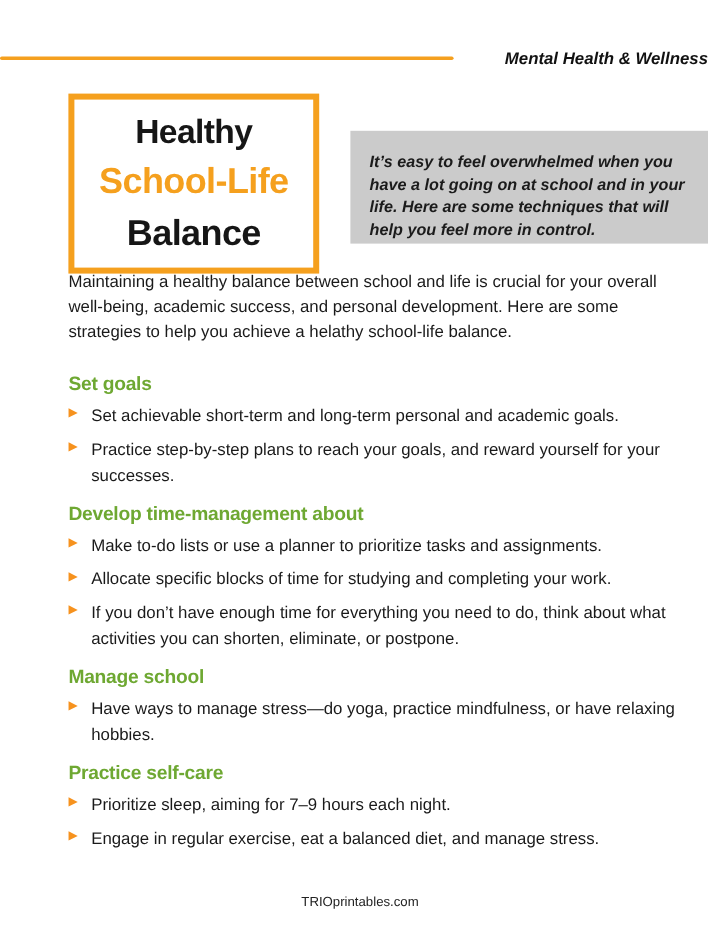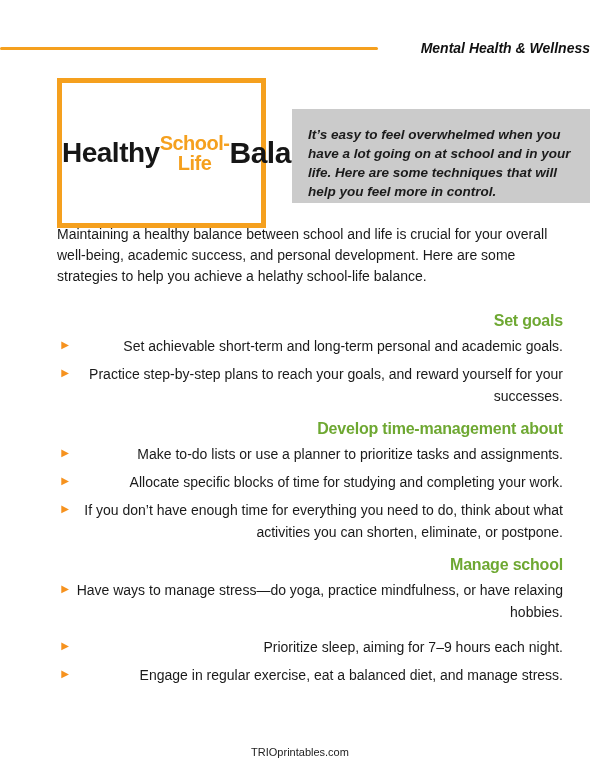--- a/index.html
+++ b/index.html
@@ -40,27 +40,28 @@
   }
 
   
   .title-box {
     position: absolute;
     left: 57px; top: 62px;
     width: 209px; height: 150px;
     border: 5px solid var(--orange);
     background: #ffffff;
     display: flex;
+    flex-direction: column;
     justify-content: space-evenly;
     align-items: center;
     text-align: center;
   }
   .title-line { font-weight: 700; letter-spacing: -0.5px; line-height: 1; }
   .title-line.l1 { font-size: 28px; color: #161616; }
-  .title-line.l2 { font-size: 20px; color: var(--orange); }
+  .title-line.l2 { font-size: 30px; color: var(--orange); }
   .title-line.l3 { font-size: 30px; color: #161616; }
 
   
   .intro-box {
     position: absolute;
     left: 292px; top: 93px;
     width: 298px; height: 94px;
     background: var(--gray-box);
     padding: 16px 16px 12px 16px;
     font-size: 13.5px;
@@ -78,21 +79,20 @@
     font-size: 14px;
     line-height: 21px;
     color: var(--ink);
   }
 
   
   .sections {
     position: absolute;
     left: 57px; top: 296px;
     width: 506px;
-    text-align: right;
   }
   .content-section { margin-bottom: 13px; }
   .section-heading {
     font-size: 16px;
     line-height: 18px;
     font-weight: 700;
     color: var(--green);
     margin: 0 0 5px 0;
     letter-spacing: -0.2px;
   }
@@ -172,20 +172,21 @@
         </div>
       </section>
       <section class="content-section">
         <h2 class="section-heading">Manage school</h2>
         <div class="bullet-item">
           <span class="bullet-marker">▶</span>
           <span class="bullet-text">Have ways to manage stress—do yoga, practice mindfulness, or have relaxing hobbies.</span>
         </div>
       </section>
       <section class="content-section">
+        <h2 class="section-heading">Practice self-care</h2>
         <div class="bullet-item">
           <span class="bullet-marker">▶</span>
           <span class="bullet-text">Prioritize sleep, aiming for 7–9 hours each night.</span>
         </div>
         <div class="bullet-item">
           <span class="bullet-marker">▶</span>
           <span class="bullet-text">Engage in regular exercise, eat a balanced diet, and manage stress.</span>
         </div>
       </section>
     </div>

